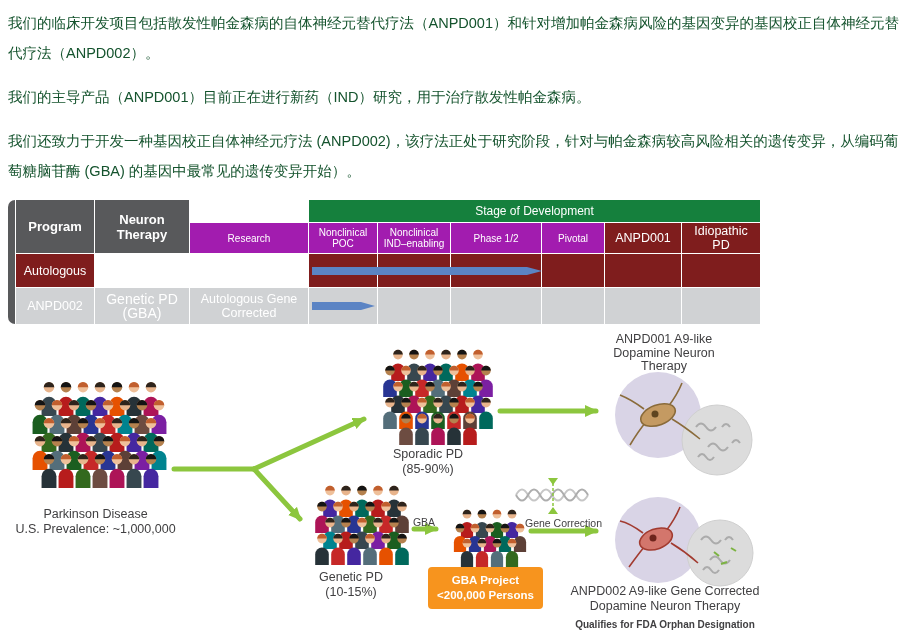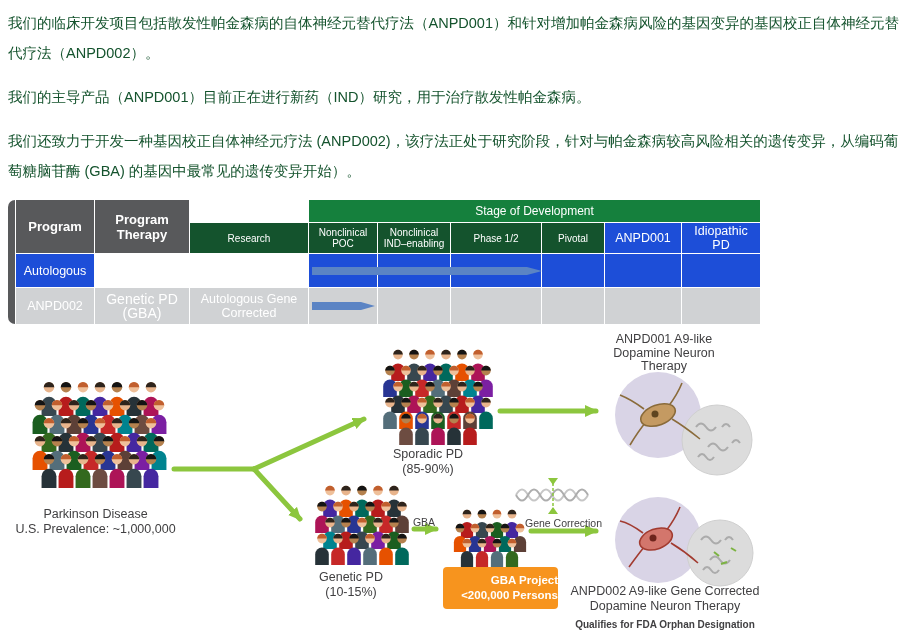--- a/index.html
+++ b/index.html
@@ -7,53 +7,53 @@
   .content{padding:8px 8px 0 8px;}
   .para{font-size:14.5px;color:#14532d;line-height:30px;margin:0 0 14px 0;max-width:903px;}
 
   
   .pipeline{display:flex;margin-top:14px;width:max-content;}
   .pipe-bar{width:7px;background:#58595B;border-radius:8px 0 0 8px;margin-right:1px;}
   .pipe-grid{display:grid;grid-template-columns:78px 94px 118px 68px 72px 90px 62px 76px 78px;
     grid-template-rows:22px 30px 33px 36px;gap:1px;background:#fff;}
   .cell{display:flex;align-items:center;justify-content:center;text-align:center;color:#fff;}
   .hcell{background:#58595B;font-size:13px;font-weight:600;}
-  .scell{background:#14532d;font-size:10px;line-height:11px;padding:0 2px;}
+  .scell{background:#a21caf;font-size:10px;line-height:11px;padding:0 2px;}
   .stage-hdr{grid-column:4/10;background:#15803d;font-size:12px;font-weight:400;}
-  .r1{background:#1d4ed8;}
+  .r1{background:#7f1d1d;}
   .r2{background:#D0D2D4;}
   .bcell{font-size:12.5px;line-height:14px;padding:0 2px;}
   .fs11{font-size:14px;}
   .span2{grid-row:1/3;}
   .stage-area{position:relative;}
   .sep{position:absolute;top:0;bottom:0;width:1px;background:#fff;}
   .arrow-wrap{position:absolute;top:50%;transform:translateY(-50%);left:3px;line-height:0;}
 
   
   .diagram{position:relative;width:919px;height:300px;margin-top:9px;}
   .diagram-svg{position:absolute;left:0;top:0;}
   .lbl{position:absolute;text-align:center;color:#414042;font-size:12.5px;line-height:15px;}
   .lbl-sm{font-size:10.5px;}
   .orphan{font-size:10px;font-weight:bold;margin-top:3px;}
   .badge{position:absolute;left:420px;top:234px;width:115px;background:#F7941E;border-radius:4px;
-    color:#fff;font-size:11.5px;font-weight:bold;text-align:right;padding:6px 0;line-height:15px;margin-left:15px;}
+    color:#fff;font-size:11.5px;font-weight:bold;text-align:center;padding:6px 0;line-height:15px;}
 </style>
 </head>
 <body>
 
 <div class="content">
   <p class="para">我们的临床开发项目包括散发性帕金森病的自体神经元替代疗法（ANPD001）和针对增加帕金森病风险的基因变异的基因校正自体神经元替代疗法（ANPD002）。</p>
   <p class="para">我们的主导产品（ANPD001）目前正在进行新药（IND）研究，用于治疗散发性帕金森病。</p>
   <p class="para">我们还致力于开发一种基因校正自体神经元疗法 (ANPD002)，该疗法正处于研究阶段，针对与帕金森病较高风险相关的遗传变异，从编码葡萄糖脑苷酶 (GBA) 的基因中最常见的遗传变异开始）。</p>
 
   <div class="pipeline">
     <div class="pipe-bar"></div>
     <div class="pipe-grid">
       <div class="cell hcell span2">Program</div>
-      <div class="cell hcell span2">Program Therapy</div>
+      <div class="cell hcell span2">Neuron Therapy</div>
       <div class="cell stage-hdr">Stage of Development</div>
 
       <div class="cell scell">Research</div>
       <div class="cell scell">Nonclinical POC</div>
       <div class="cell scell">Nonclinical IND–enabling</div>
       <div class="cell scell">Phase 1/2</div>
       <div class="cell scell">Pivotal</div>
 
       <div class="cell bcell r1">ANPD001</div>
       <div class="cell bcell r1">Idiopathic PD</div>

